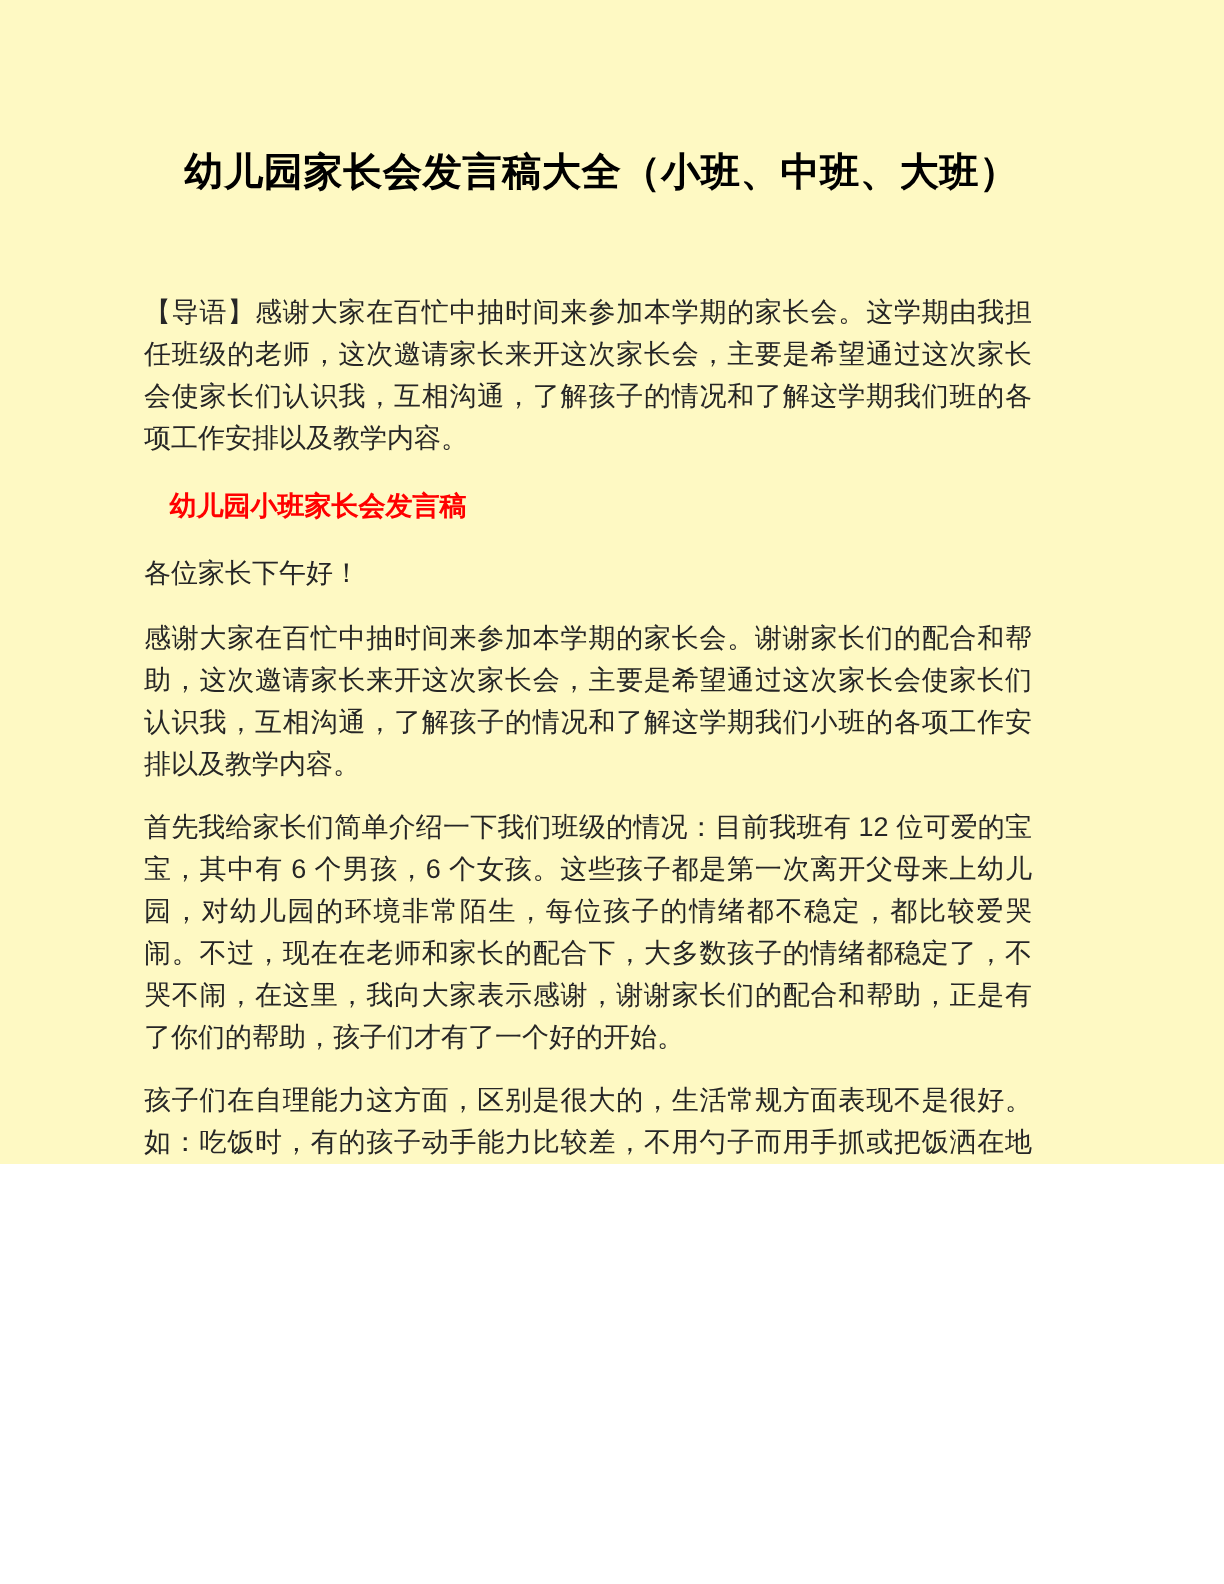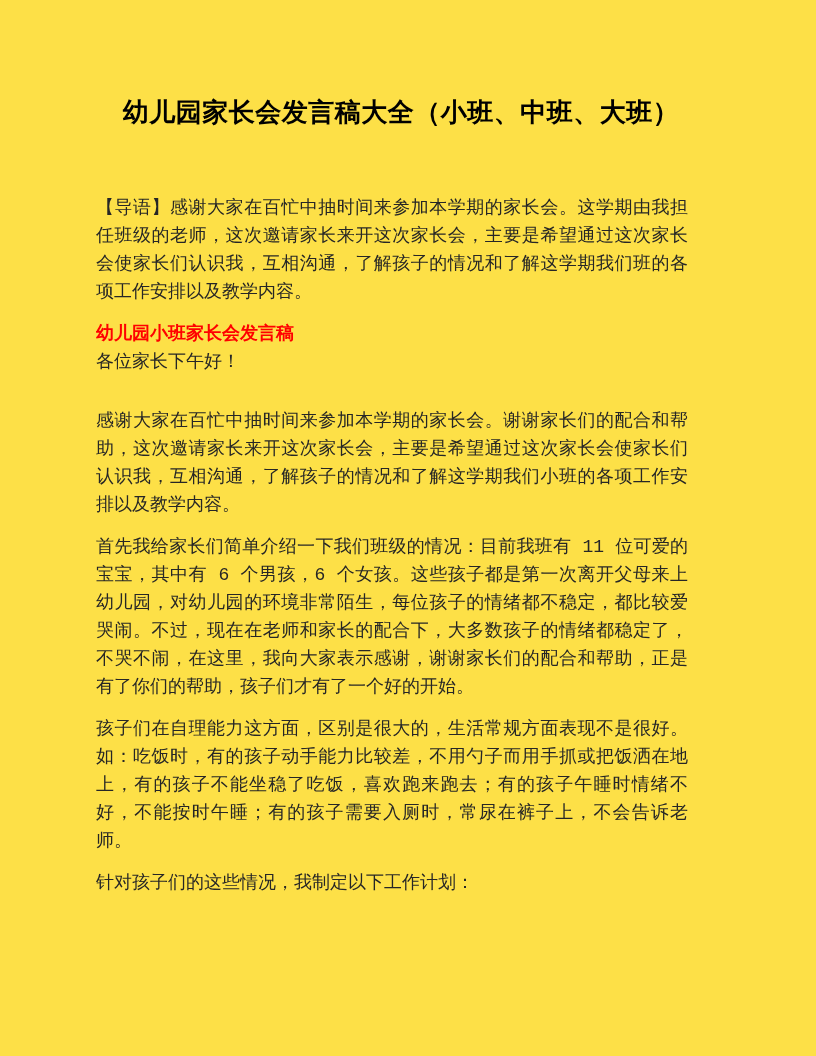--- a/index.html
+++ b/index.html
@@ -3,24 +3,24 @@
 <meta charset="utf-8">
 <style>
   html, body {
     margin: 0;
     padding: 0;
     background: #ffffff;
   }
   .page {
     position: relative;
     width: 816px;
-    height: 1056px;
-    background: #fde047;
+    height: 776px;
+    background: #fef9c3;
     overflow: hidden;
-    font-family: Liberation Mono, monospace;
+    font-family: Liberation Sans, sans-serif;
     color: #262626;
     box-sizing: border-box;
     padding: 96px 103px 0 96px;
   }
   .content {
     width: 610px;
   }
   .doc-title {
     font-size: 26px;
     line-height: 36px;
@@ -35,45 +35,45 @@
     line-height: 28px;
     margin: 0 18px 14px 0;
     text-align: justify;
     word-break: break-all;
   }
   .section-heading {
     font-size: 18px;
     line-height: 28px;
     font-weight: 700;
     color: #ff0000;
-    margin: 0;
+    margin: 17px;
   }
   .greeting {
     font-size: 18px;
     line-height: 28px;
-    margin: 0 0 31px 0;
+    margin: 0 0 15px 0;
   }
 </style>
 </head>
 <body>
 
 <div class="page">
   <div class="content">
 
     <h1 class="doc-title">幼儿园家长会发言稿大全（小班、中班、大班）</h1>
 
     <p class="para">【导语】感谢大家在百忙中抽时间来参加本学期的家长会。这学期由我担任班级的老师，这次邀请家长来开这次家长会，主要是希望通过这次家长会使家长们认识我，互相沟通，了解孩子的情况和了解这学期我们班的各项工作安排以及教学内容。</p>
 
     <h2 class="section-heading">幼儿园小班家长会发言稿</h2>
 
     <p class="greeting">各位家长下午好！</p>
 
     <p class="para">感谢大家在百忙中抽时间来参加本学期的家长会。谢谢家长们的配合和帮助，这次邀请家长来开这次家长会，主要是希望通过这次家长会使家长们认识我，互相沟通，了解孩子的情况和了解这学期我们小班的各项工作安排以及教学内容。</p>
 
-    <p class="para">首先我给家长们简单介绍一下我们班级的情况：目前我班有 11 位可爱的宝宝，其中有 6 个男孩，6 个女孩。这些孩子都是第一次离开父母来上幼儿园，对幼儿园的环境非常陌生，每位孩子的情绪都不稳定，都比较爱哭闹。不过，现在在老师和家长的配合下，大多数孩子的情绪都稳定了，不哭不闹，在这里，我向大家表示感谢，谢谢家长们的配合和帮助，正是有了你们的帮助，孩子们才有了一个好的开始。</p>
+    <p class="para">首先我给家长们简单介绍一下我们班级的情况：目前我班有 12 位可爱的宝宝，其中有 6 个男孩，6 个女孩。这些孩子都是第一次离开父母来上幼儿园，对幼儿园的环境非常陌生，每位孩子的情绪都不稳定，都比较爱哭闹。不过，现在在老师和家长的配合下，大多数孩子的情绪都稳定了，不哭不闹，在这里，我向大家表示感谢，谢谢家长们的配合和帮助，正是有了你们的帮助，孩子们才有了一个好的开始。</p>
 
     <p class="para">孩子们在自理能力这方面，区别是很大的，生活常规方面表现不是很好。如：吃饭时，有的孩子动手能力比较差，不用勺子而用手抓或把饭洒在地上，有的孩子不能坐稳了吃饭，喜欢跑来跑去；有的孩子午睡时情绪不好，不能按时午睡；有的孩子需要入厕时，常尿在裤子上，不会告诉老师。</p>
 
 
     <p class="para">针对孩子们的这些情况，我制定以下工作计划：</p>
 
   </div>
 </div>
 
 </body></html>

